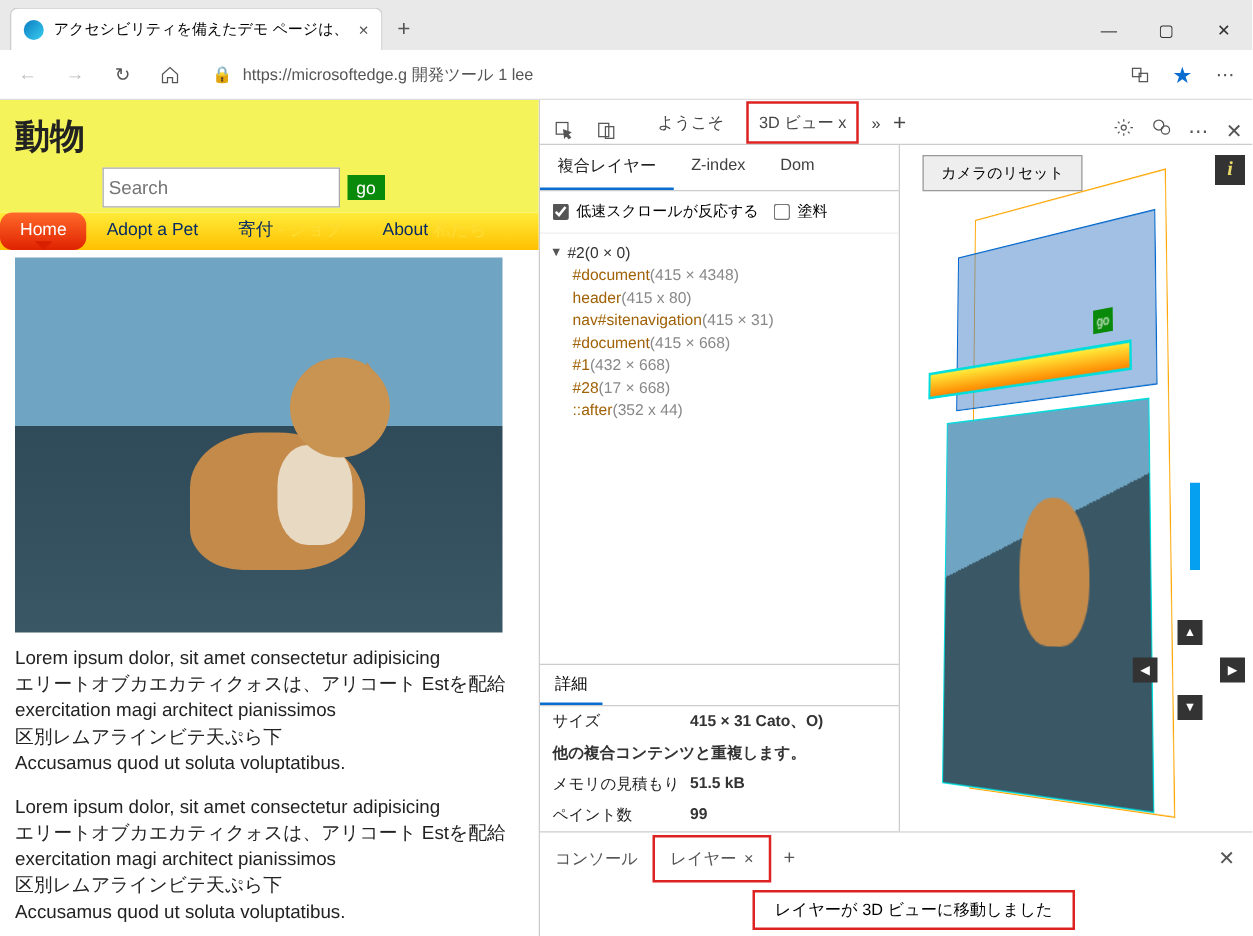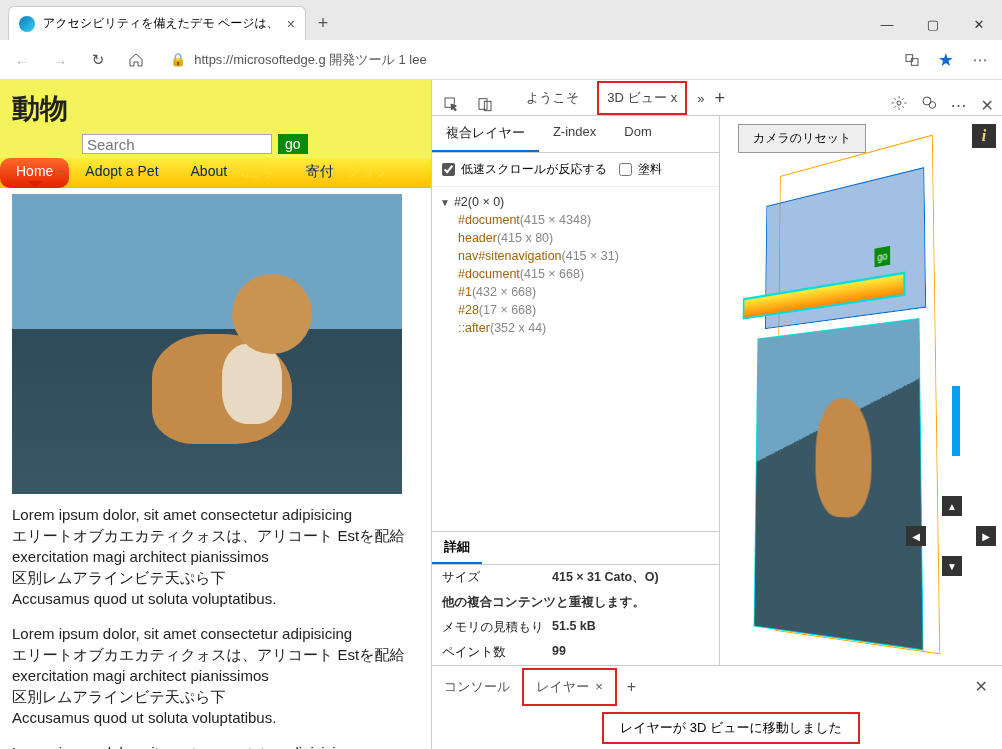--- a/index.html
+++ b/index.html
@@ -24,21 +24,21 @@
 
 
 .mainrow { display: flex; height: calc(749px - 80px); }
 .leftpane { width: 432px; border-right: 1px solid #ccc; overflow: hidden; display:flex; flex-direction:column; }
 .rightpane { flex: 1; display: flex; flex-direction: column; }
 
 
 .pageheader { background: #f4f45a; padding: 10px 12px 0 12px; }
 .pagetitle { font-size: 28px; font-weight: bold; color: #222; margin-bottom: 6px; }
 .searchrow { display:flex; gap:6px; align-items:center; margin-bottom:4px; padding-left: 70px;}
-.searchrow input { width: 190px; height:20px; font-size:15px; padding:0 4px; color:#3b82f6; border:1px solid #aaa; }
+.searchrow input { width: 190px; height:32px; font-size:15px; padding:0 4px; color:#3b82f6; border:1px solid #aaa; }
 .gobtn { background:#0a8a0a; color:#fff; font-size:14px; padding:2px 7px; border:none; }
 .navbar { display:flex; height:30px; background: linear-gradient(#ffec3a,#ffc000); font-size:14px; }
 .navbar .item { padding: 5px 16px; color:#062a63; }
 .navbar .item.active { background: linear-gradient(#ff6a2a,#e02200); color:#fff; position:relative;border-radius:10px; }
 .navbar .item.active::after { content:''; position:absolute; bottom:-7px; left:50%; transform:translateX(-50%); border:7px solid transparent; border-top-color:#d81f00; }
 .navbar .item .accent { color:#ffdd33; }
 .pagebody { padding: 6px 12px 12px 12px; overflow:hidden; flex:1; }
 .catimg { width: 390px; height: 300px; background: linear-gradient(180deg,#6fa4c2 0%, #6fa4c2 45%, #2f4a58 45%, #3a5766 100%); position:relative; margin-bottom:10px; }
 .cat { position:absolute; left:120px; top:50px; width:190px; height:210px; }
 .cat .body { position:absolute; top:90px; left:20px; width:140px; height:110px; background:#c48a4a; border-radius:40% 50% 40% 30%; }
@@ -65,21 +65,21 @@
 .checkrow input { accent-color:#555; }
 .tree { padding: 6px 4px; font-size:12.5px; color:#333; flex:1; overflow:auto; }
 .tree .row { padding: 2px 0 2px 22px; white-space: nowrap; }
 .tree .row .purple { color: #a16207; }
 .tree .row.root { padding-left:4px; display:flex; align-items:center; gap:4px; }
 .tree .tri { color:#555; font-size:10px; }
 .tree .dim { color:#888; }
 
 .details { border-top:1px solid #ccc; }
 .detail-tab { display:flex; border-bottom:1px solid #ccc; font-size:13px; }
-.detail-tab div { padding:6px 12px;font-weight:bold; }
+.detail-tab div { padding:6px 12px; }
 .detail-tab .active { border-bottom:2px solid #0a6ed1; }
 .detail-body { font-size:12.5px; }
 .detail-body .drow { display:flex; padding:4px 10px; }
 .detail-body .k { width:110px; color:#222; }
 .detail-body .v { color:#333;font-weight:bold; }
 
 
 .dt-3d { flex:1; position:relative; background:#fff; overflow:hidden; }
 .resetcam { position:absolute; top:8px; left:18px; background:#eee; border:1px solid #999; padding:5px 14px; font-size:12px; }
 .infoicon { position:absolute; top:8px; right:6px; width:24px; height:24px; background:#333; color:#ecdc6a; display:flex; align-items:center; justify-content:center; font-weight:bold; font-family:serif; font-style:italic; }
@@ -159,24 +159,24 @@
     <div class="pageheader">
       <div class="pagetitle">動物</div>
       <div class="searchrow">
         <input placeholder="Search" style="">
         <button class="gobtn">go</button>
       </div>
     </div>
     <div class="navbar">
       <div class="item active">Home</div>
       <div class="item">Adopt a Pet</div>
-      <div class="item">About <span class="accent">私たち</span></div>
       <div class="item">
         <span>寄付</span><span class="accent"> - ジョブ</span>
       </div>
+      <div class="item">About <span class="accent">私たち</span></div>
     </div>
     <div class="pagebody">
       <div class="catimg">
         <div class="cat">
           <div class="ear1"></div>
             <div class="ear2"></div>
           <div class="body"></div>
             <div class="chest"></div>
             <div class="head"></div>
         </div>

